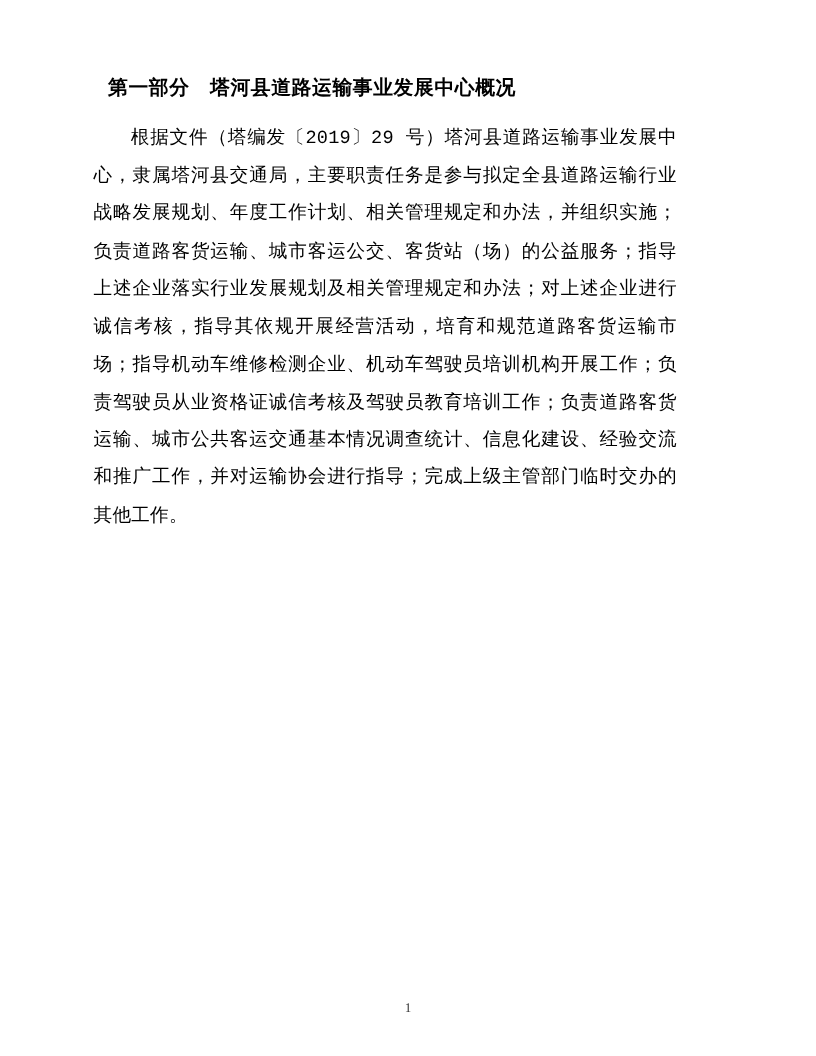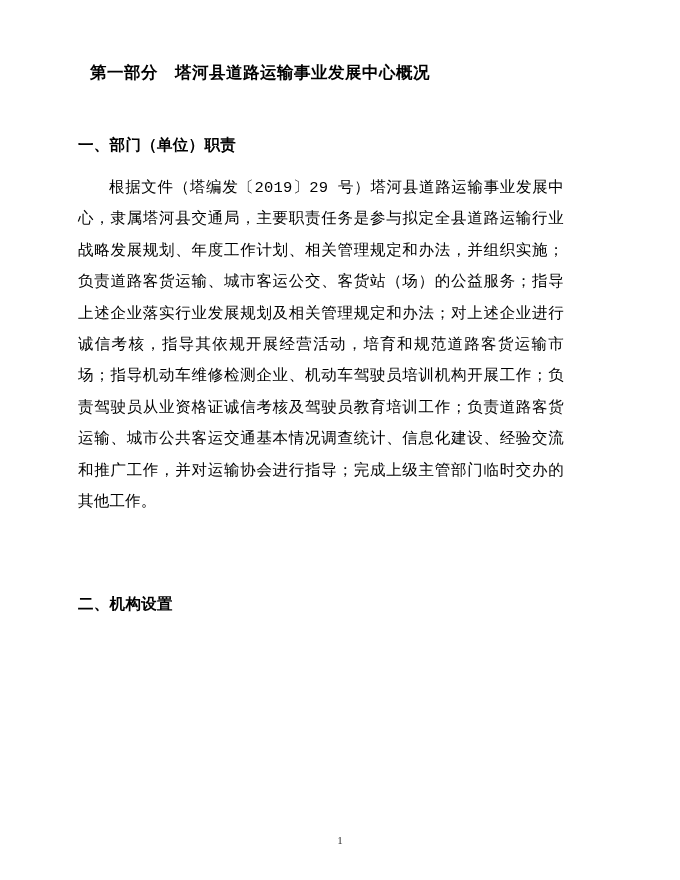--- a/index.html
+++ b/index.html
@@ -63,22 +63,20 @@
     font-family: "Liberation Serif", "DejaVu Serif", serif;
   }
 </style>
 </head>
 <body>
 
 <div class="page">
 
   <div class="doc-title">第一部分　塔河县道路运输事业发展中心概况</div>
 
-  <div class="section-heading heading-1">一、部门（单位）职责</div>
 
   <div class="body-para">根据文件（塔编发〔2019〕29 号）塔河县道路运输事业发展中心，隶属塔河县交通局，主要职责任务是参与拟定全县道路运输行业战略发展规划、年度工作计划、相关管理规定和办法，并组织实施；负责道路客货运输、城市客运公交、客货站（场）的公益服务；指导上述企业落实行业发展规划及相关管理规定和办法；对上述企业进行诚信考核，指导其依规开展经营活动，培育和规范道路客货运输市场；指导机动车维修检测企业、机动车驾驶员培训机构开展工作；负责驾驶员从业资格证诚信考核及驾驶员教育培训工作；负责道路客货运输、城市公共客运交通基本情况调查统计、信息化建设、经验交流和推广工作，并对运输协会进行指导；完成上级主管部门临时交办的其他工作。</div>
 
-  <div class="section-heading heading-2">二、机构设置</div>
 
 
 </div>
 
 <div class="page-number">1</div>
 
 </body></html>

